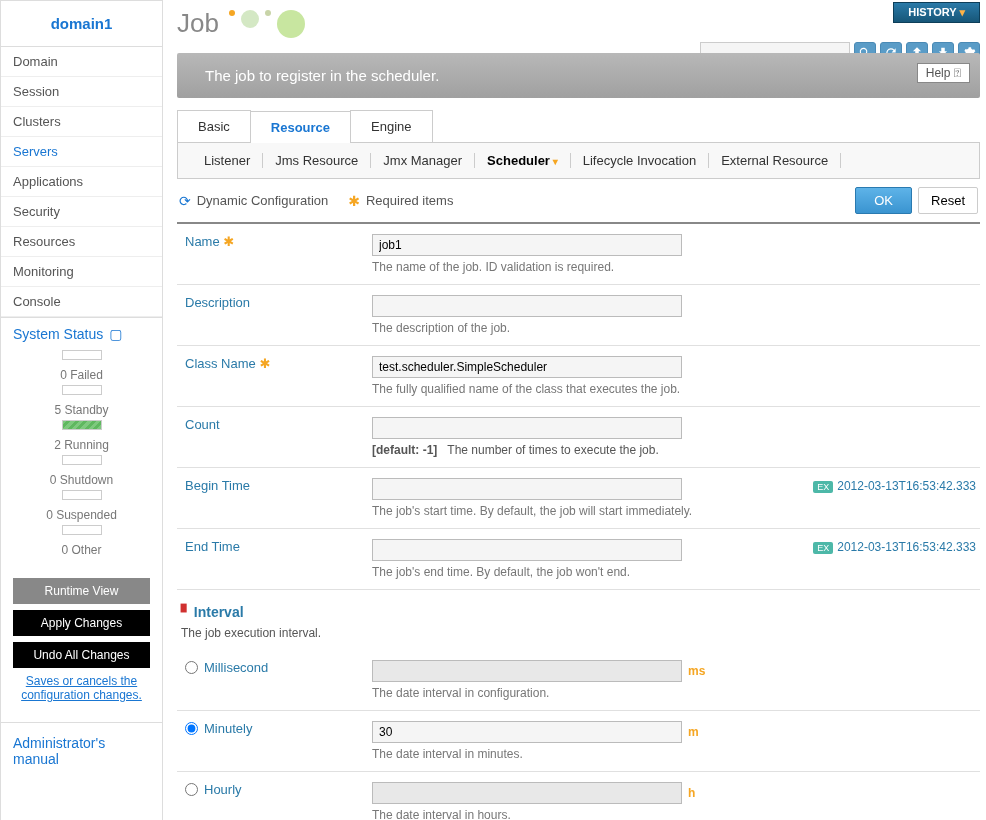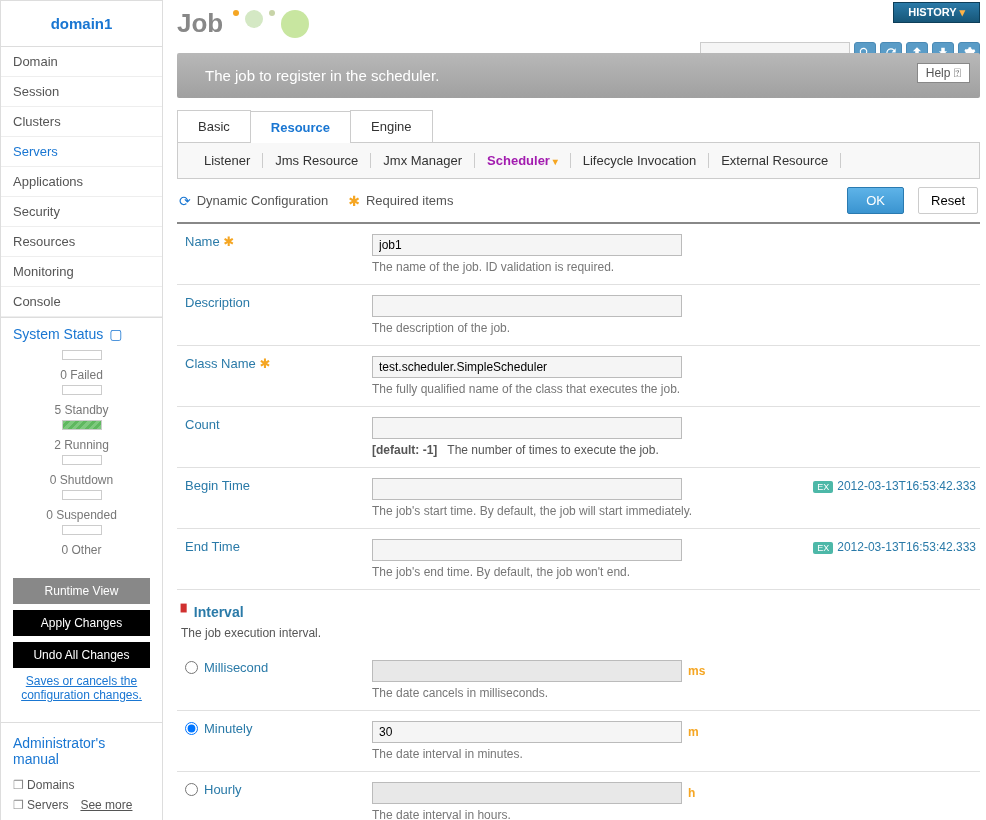--- a/index.html
+++ b/index.html
@@ -29,21 +29,21 @@
 .manual-item { color: #555; font-size: 12px; padding: 3px 0; cursor: pointer; }
 .manual-item::before { content: "❐ "; color: #888; }
 .see-more { text-decoration: underline; color: #555; cursor: pointer; margin-left: 12px; }
 
 
 .main { flex: 1; padding: 0 6px 10px 14px; position: relative; }
 .history-btn { position: absolute; right: 6px; top: 2px; background: linear-gradient(#2a7aa8, #175678); color: #fff; border: 1px solid #0d3e59; padding: 3px 14px; font-size: 11px; font-weight: bold; cursor: pointer; }
 .history-btn::after { content: " ▾"; color: #ffb347; }
 
 .page-title-area { display: flex; align-items: center; gap: 10px; padding: 8px 0 14px; }
-.page-title { color: #888; font-size: 26px; font-weight: bold; }
+.page-title { color: #888; font-size: 26px; font-weight: normal; }
 .dots { display: flex; gap: 6px; }
 .dot { width: 18px; height: 18px; border-radius: 50%; display: inline-block; }
 .dot.green { background: #d4e8c4; }
 .dot.small { width: 6px; height: 6px; }
 .dot.orange { background: #f5a623; }
 .dot.lightgreen { background: #c8e6a0; width: 28px; height: 28px; }
 
 .top-actions { position: absolute; right: 6px; top: 42px; display: flex; gap: 4px; align-items: center; }
 .search-bar { width: 150px; height: 22px; border: 1px solid #ccc; background: #f5f5f5; }
 .icon-btn { width: 22px; height: 22px; background: #5a9cc7; border: 1px solid #4a8ab5; border-radius: 3px; display: flex; align-items: center; justify-content: center; cursor: pointer; }
@@ -52,28 +52,28 @@
 .banner { background: linear-gradient(#b8b8b8, #a0a0a0); color: #fff; padding: 14px 28px; font-size: 15px; font-weight: normal; position: relative; border-radius: 2px; }
 .help-btn { position: absolute; right: 10px; top: 10px; background: #fff; border: 1px solid #888; color: #555; padding: 2px 8px; font-size: 12px; cursor: pointer; }
 
 .tabs { display: flex; margin-top: 12px; border-bottom: 1px solid #ccc; }
 .tab { padding: 8px 20px; border: 1px solid #ccc; border-bottom: none; background: #fff; cursor: pointer; font-size: 13px; color: #333; margin-right: -1px; }
 .tab.active { color: #1976d2; font-weight: bold; background: #fff; position: relative; top: 1px; }
 
 .subtabs { display: flex; gap: 0; padding: 10px 14px; border: 1px solid #ccc; border-top: none; background: #f8f8f8; font-size: 13px; }
 .subtab { padding: 0 12px; border-right: 1px solid #ccc; cursor: pointer; color: #333; }
 .subtab:last-child { border-right: 1px solid #ccc; }
-.subtab.active { color: #a21caf; font-weight: bold; }
+.subtab.active { color: #000000; font-weight: bold; }
 .subtab.active::after { content: " ▾"; color: #f5a623; font-size: 10px; }
 
 .config-hints { padding: 8px 2px; display: flex; align-items: center; gap: 6px; border-bottom: 2px solid #888; }
 .refresh-icon { color: #1976d2; font-size: 14px; }
 .hint-text { color: #555; font-size: 13px; }
 .required-star { color: #f5a623; font-size: 14px; margin-left: 14px; }
-.buttons-right { margin-left: auto; display: flex; gap: 14px; }
+.buttons-right { margin-left: auto; display: flex; gap: 6px; }
 .btn-ok { background: linear-gradient(#5eb3e8, #3a94d0); color: #fff; border: 1px solid #2a7ab0; padding: 5px 18px; font-size: 13px; cursor: pointer; border-radius: 2px; }
 .btn-reset { background: #fff; border: 1px solid #ccc; padding: 5px 12px; font-size: 13px; cursor: pointer; border-radius: 2px; }
 
 .form-table { width: 100%; }
 .form-row { display: flex; border-bottom: 1px solid #e0e0e0; padding: 10px 0; }
 .form-label { width: 195px; padding-left: 8px; color: #2a7aa8; font-size: 13px; }
 .form-label .req { color: #f5a623; }
 .form-value { flex: 1; }
 .form-input { width: 310px; height: 22px; border: 1px solid #bbb; padding: 2px 6px; font-size: 12px; background: #f5f5f5; }
 .form-input.disabled { background: #e8e8e8; }
@@ -147,24 +147,20 @@
         </div>
     </div>
     <div class="sidebar-buttons">
       <button class="btn-gray">Runtime View</button>
       <button class="btn-black">Apply Changes</button>
       <button class="btn-black">Undo All Changes</button>
       <div class="sidebar-help-text">Saves or cancels the configuration changes.</div>
     </div>
     <div class="admin-manual">
       <div class="admin-manual-title">Administrator's manual</div>
-      <div id="manual-items">
-          <div class="manual-item">Domains</div>
-          <div class="manual-item">Servers<span class="see-more">See more</span></div>
-        </div>
     </div>
   </div>
 
   <div class="main">
     <button class="history-btn">HISTORY</button>
     <div class="page-title-area">
       <span class="page-title">Job</span>
       <span class="dots">
         <span class="dot small orange"></span>
         <span class="dot green"></span>
@@ -290,21 +286,21 @@
         <div class="radio-row">
           <label class="radio-label">
             <input type="radio" name="interval" style="">
             <span>Millisecond</span>
           </label>
           <div class="form-value">
             <div style="display: flex; align-items: center; gap: 6px;">
               <input class="form-input disabled" style="">
               <span class="unit">ms</span>
             </div>
-            <div class="form-desc">The date cancels in milliseconds.</div>
+            <div class="form-desc">The date interval in configuration.</div>
           </div>
         </div>
         <div class="radio-row">
           <label class="radio-label">
             <input type="radio" name="interval" checked="" style="">
             <span>Minutely</span>
           </label>
           <div class="form-value">
             <div style="display: flex; align-items: center; gap: 6px;">
               <input class="form-input" value="30" style="">

